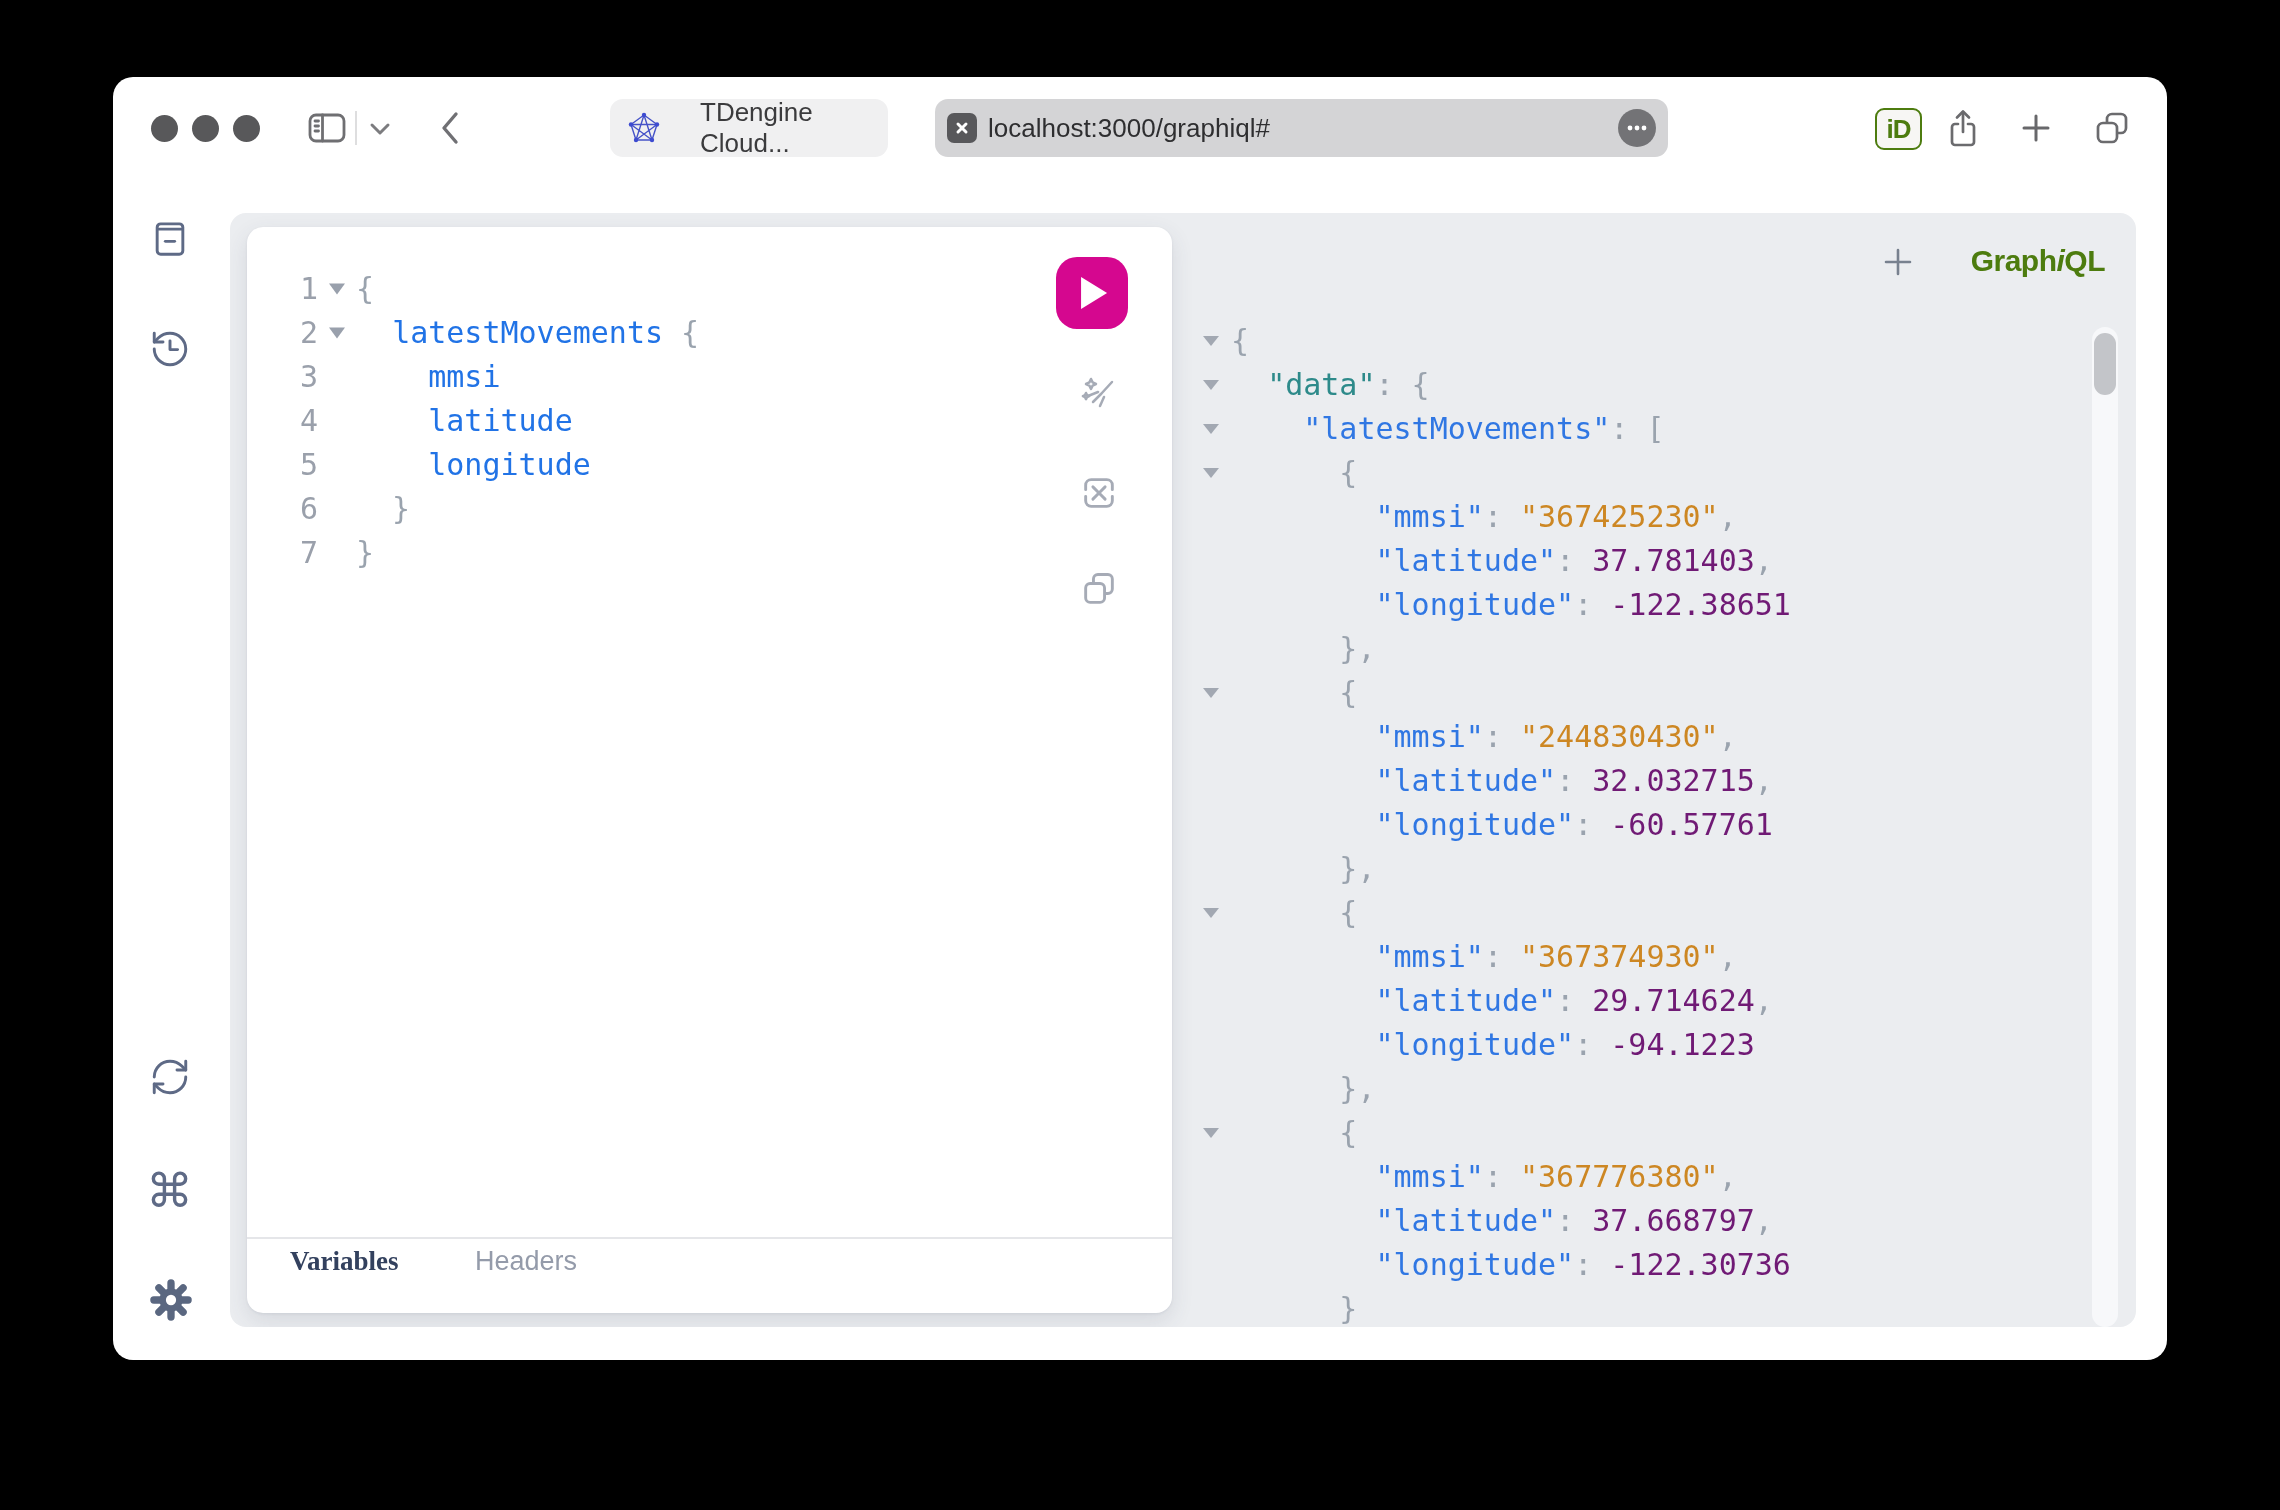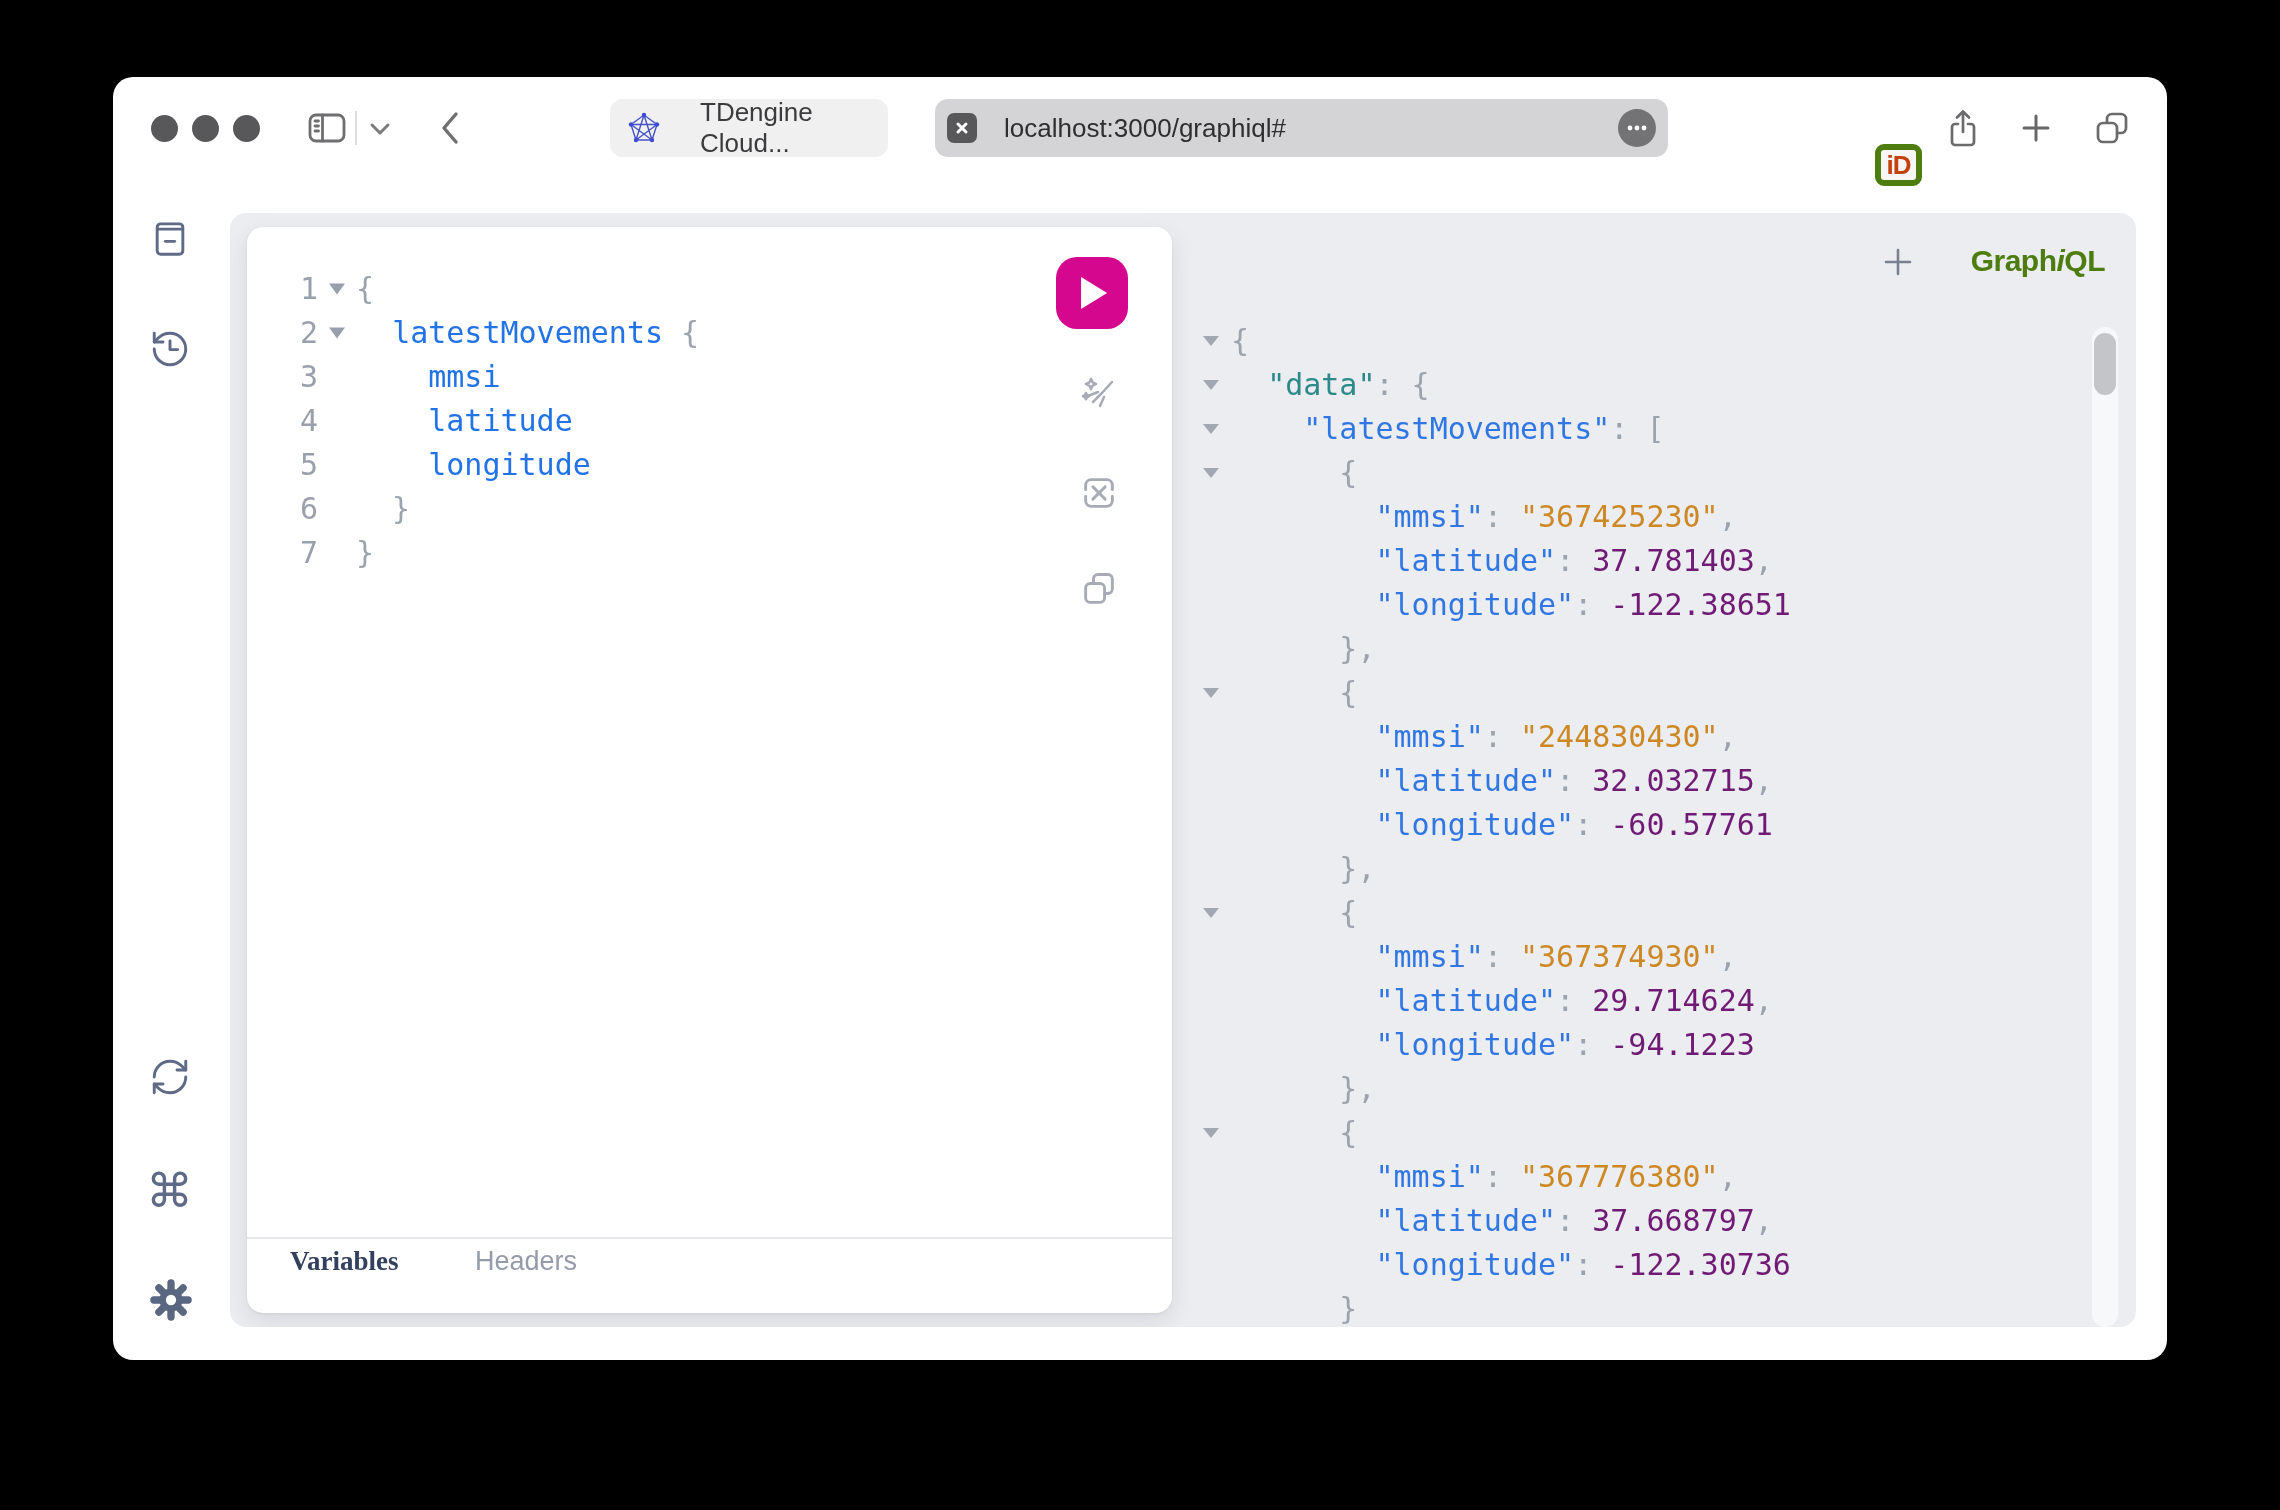--- a/index.html
+++ b/index.html
@@ -22,30 +22,30 @@
   }
   .tab-title{margin-left:90px;font-size:26px;color:#3b3b3d;}
   .urlbar{
     position:absolute;left:822px;top:22px;width:733px;height:58px;border-radius:13px;
     background:#d4d4d6;display:flex;align-items:center;
   }
   .url-favicon{
     margin-left:12px;width:30px;height:30px;border-radius:7px;background:#58585b;
     display:flex;align-items:center;justify-content:center;flex:none;
   }
-  .url-text{margin-left:27px;font-size:26px;color:#2e2e30;}
+  .url-text{margin-left:11px;font-size:26px;color:#2e2e30;}
   .url-more{
     position:absolute;right:12px;top:10px;width:38px;height:38px;border-radius:50%;background:#737376;
     display:flex;align-items:center;justify-content:center;
   }
   .id-badge{
     position:absolute;left:1762px;top:31px;width:47px;height:42px;border-radius:9px;
-    border:6px solid #4d7c0f;background:#f7f6f4;box-sizing:border-box;
+    border:2px solid #4d7c0f;background:#f7f6f4;box-sizing:border-box;
     display:flex;align-items:center;justify-content:center;
-    font-size:26px;font-weight:800;color:#c2410c;letter-spacing:-1px;margin-top:36px;
+    font-size:26px;font-weight:800;color:#4d7c0f;letter-spacing:-1px;
   }
   
   .app{
     position:absolute;left:117px;top:136px;width:1906px;height:1114px;
     background:#ebedf0;border-radius:16px;overflow:hidden;
   }
   .side-icon{position:absolute;left:36px;}
   .cmd-glyph{position:absolute;left:33px;top:1086px;font-size:47px;color:#5e6a86;font-family:"DejaVu Sans",sans-serif;}
   
   .editor-card{

